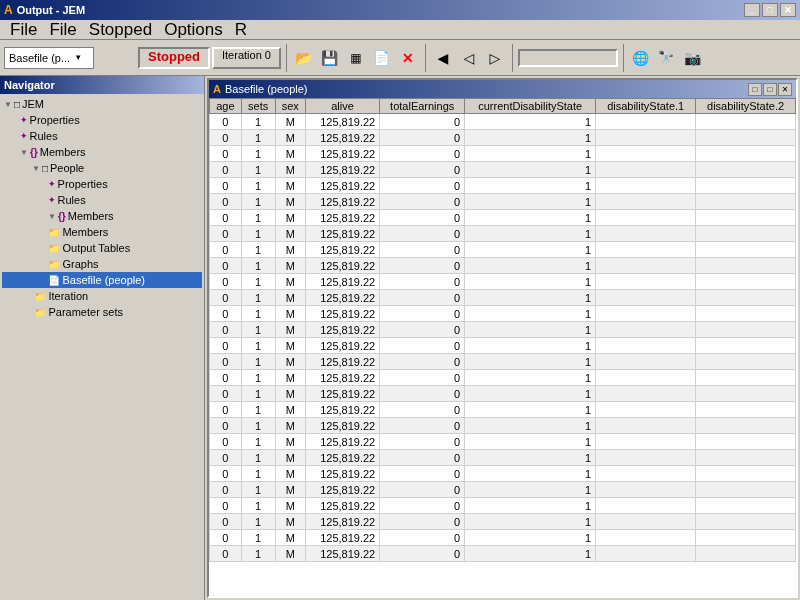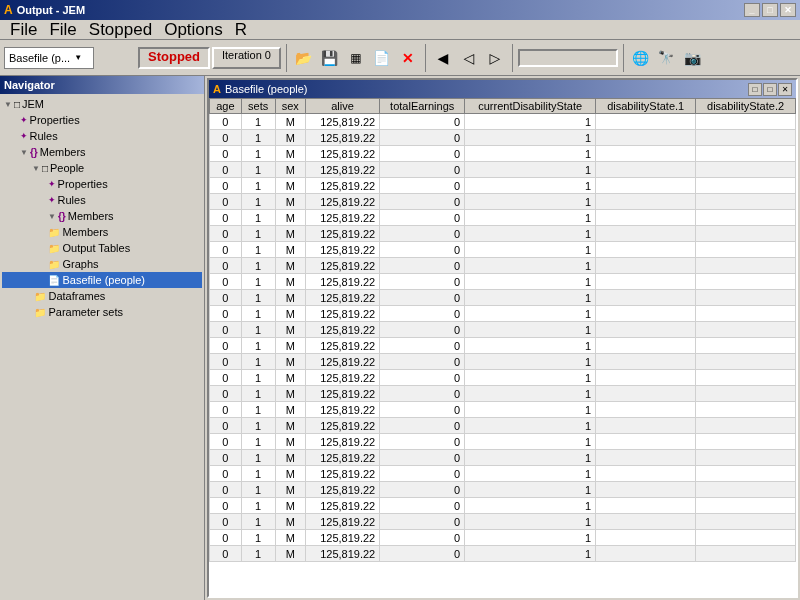--- a/index.html
+++ b/index.html
@@ -368,21 +368,21 @@
         <span>Graphs</span>
       </div>
 
       <div class="tree-item selected" style="padding-left:46px;">
         <span style="margin-right:2px;font-size:10px;">📄</span>
         <span>Basefile (people)</span>
       </div>
 
       <div class="tree-item" style="padding-left:32px;">
         <span style="margin-right:2px;font-size:10px;">📁</span>
-        <span>Dataframes</span>
+        <span>Iteration</span>
       </div>
 
       <div class="tree-item" style="padding-left:32px;">
         <span style="margin-right:2px;font-size:10px;">📁</span>
         <span>Parameter sets</span>
       </div>
 
     </div>
   </div>
 

